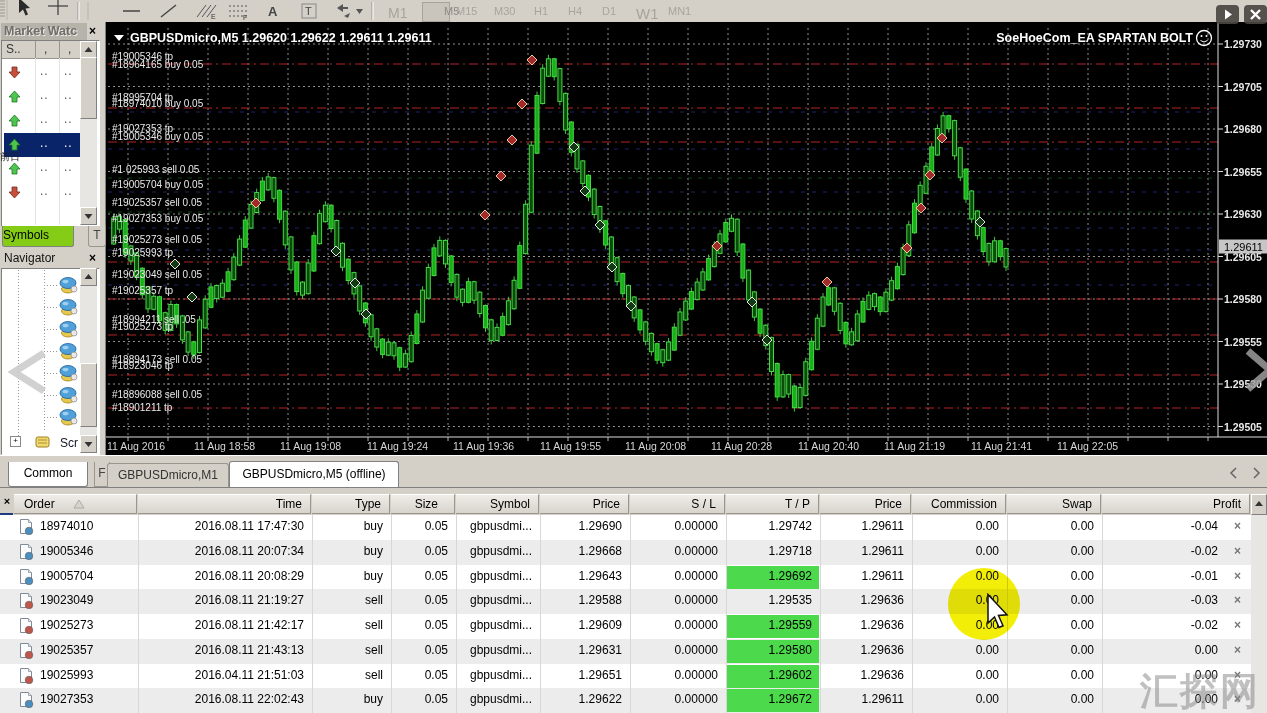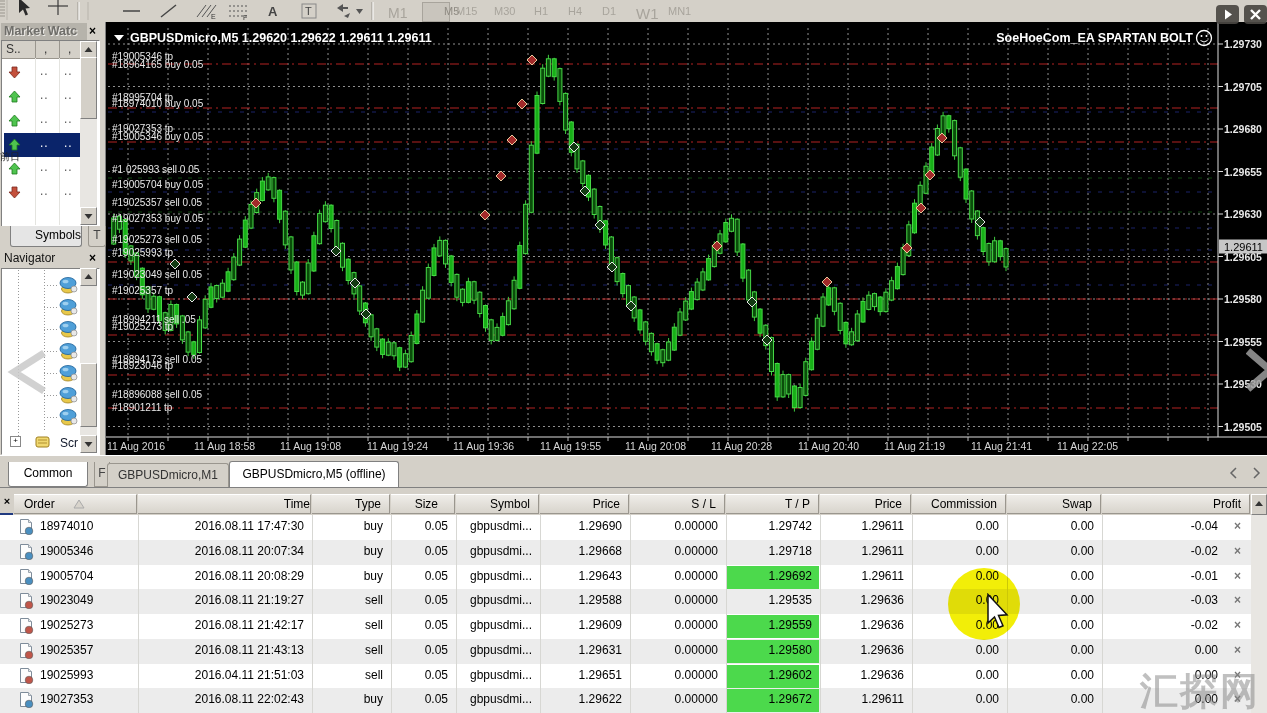--- a/index.html
+++ b/index.html
@@ -614,21 +614,21 @@
       <div class="abs bevel-out" style="left:0;top:166px;width:15px;height:16px;background:#d4d0c8">
         <svg width="15" height="16">
             <path d="M7.5 11 L11.5 6 L3.5 6 Z" fill="#333"></path>
           </svg></div>
       <div class="abs bevel-out" style="left:0;top:16px;width:15px;height:60px;background:#d4d0c8"></div>
     </div>
   </div>
   <div class="abs" style="left:0;top:128px;font-size:10px;color:#222">前日</div>
 
   <div class="abs" style="left:0;top:204px;width:105px;height:22px;background:#d4d0c8">
-    <div class="abs" style="left:10px;top:0;width:70px;height:20px;background:#e5e5e5;border:1px solid #808080;border-top:none;border-radius:0 0 3px 3px;text-align:right;line-height:19px">Symbols</div>
+    <div class="abs" style="left:2px;top:0;width:70px;height:20px;background:#84cc16;border:1px solid #808080;border-top:none;border-radius:0 0 3px 3px;text-align:left;line-height:19px">Symbols</div>
     <div class="abs" style="left:88px;top:0;width:16px;height:20px;background:#d4d0c8;border:1px solid #9a968e;border-top:none;border-radius:0 0 3px 3px;text-align:center;line-height:19px;color:#444">T</div>
   </div>
 
   <div class="abs" style="left:1px;top:226px;width:97px;height:18px;background:#d4d0c8"></div>
   <div class="abs" style="left:4px;top:229px;color:#111;font-size:12px">Navigator</div>
   <div class="abs" style="left:86px;top:230px;width:13px;height:13px;font-size:12px;font-weight:bold;text-align:center;line-height:13px">×</div>
 
   <div class="abs bevel-in" style="left:1px;top:246px;width:97px;height:185px;background:#fff"></div>
 </div>
 <div class="abs" style="left:44px;top:270px;width:1px;height:160px;background-image:repeating-linear-gradient(#999 0 1px,transparent 1px 3px)"></div>
@@ -708,21 +708,21 @@
     <path d="M26 1 L31 6 L26 11" fill="none" stroke="#666" stroke-width="1.5"></path>
   </svg>
 </div>
 
 <div class="abs" style="left:0;top:487px;width:1267px;height:226px;background:#d4d0c8;border-top:1px solid #808080">
   <div class="abs" style="left:0;top:7px;width:14px;height:20px;text-align:center;font-weight:bold;font-size:11px">×</div>
   <div class="abs" style="left:0;top:25px;width:13px;height:201px;background:#203a80"></div>
 </div>
 <div class="abs" style="left:0;top:494px;width:1267px;height:21px">
     <div style="position:absolute;left:14px;top:0;width:123px;height:20px;background:linear-gradient(#efede9,#d8d4cc);border-right:1px solid #9a968e;border-bottom:1px solid #9a968e;border-top:1px solid #fff;box-sizing:border-box;text-align:left;padding-left:10px;line-height:19px">Order</div>
-    <div style="position:absolute;left:138px;top:0;width:173px;height:20px;background:linear-gradient(#efede9,#d8d4cc);border-right:1px solid #9a968e;border-bottom:1px solid #9a968e;border-top:1px solid #fff;box-sizing:border-box;text-align:right;line-height:19px">Time</div>
+    <div style="position:absolute;left:138px;top:0;width:173px;height:20px;background:linear-gradient(#efede9,#d8d4cc);border-right:1px solid #9a968e;border-bottom:1px solid #9a968e;border-top:1px solid #fff;box-sizing:border-box;text-align:right;padding-right:8px;line-height:19px">Time</div>
     <div style="position:absolute;left:312px;top:0;width:78px;height:20px;background:linear-gradient(#efede9,#d8d4cc);border-right:1px solid #9a968e;border-bottom:1px solid #9a968e;border-top:1px solid #fff;box-sizing:border-box;text-align:right;padding-right:8px;line-height:19px">Type</div>
     <div style="position:absolute;left:391px;top:0;width:64px;height:20px;background:linear-gradient(#efede9,#d8d4cc);border-right:1px solid #9a968e;border-bottom:1px solid #9a968e;border-top:1px solid #fff;box-sizing:border-box;text-align:right;padding-right:16px;line-height:19px">Size</div>
     <div style="position:absolute;left:456px;top:0;width:83px;height:20px;background:linear-gradient(#efede9,#d8d4cc);border-right:1px solid #9a968e;border-bottom:1px solid #9a968e;border-top:1px solid #fff;box-sizing:border-box;text-align:right;padding-right:8px;line-height:19px">Symbol</div>
     <div style="position:absolute;left:540px;top:0;width:89px;height:20px;background:linear-gradient(#efede9,#d8d4cc);border-right:1px solid #9a968e;border-bottom:1px solid #9a968e;border-top:1px solid #fff;box-sizing:border-box;text-align:right;padding-right:8px;line-height:19px">Price</div>
     <div style="position:absolute;left:630px;top:0;width:95px;height:20px;background:linear-gradient(#efede9,#d8d4cc);border-right:1px solid #9a968e;border-bottom:1px solid #9a968e;border-top:1px solid #fff;box-sizing:border-box;text-align:right;padding-right:8px;line-height:19px">S / L</div>
     <div style="position:absolute;left:726px;top:0;width:93px;height:20px;background:linear-gradient(#efede9,#d8d4cc);border-right:1px solid #9a968e;border-bottom:1px solid #9a968e;border-top:1px solid #fff;box-sizing:border-box;text-align:right;padding-right:8px;line-height:19px">T / P</div>
     <div style="position:absolute;left:820px;top:0;width:91px;height:20px;background:linear-gradient(#efede9,#d8d4cc);border-right:1px solid #9a968e;border-bottom:1px solid #9a968e;border-top:1px solid #fff;box-sizing:border-box;text-align:right;padding-right:8px;line-height:19px">Price</div>
     <div style="position:absolute;left:912px;top:0;width:94px;height:20px;background:linear-gradient(#efede9,#d8d4cc);border-right:1px solid #9a968e;border-bottom:1px solid #9a968e;border-top:1px solid #fff;box-sizing:border-box;text-align:right;padding-right:8px;line-height:19px">Commission</div>
     <div style="position:absolute;left:1007px;top:0;width:94px;height:20px;background:linear-gradient(#efede9,#d8d4cc);border-right:1px solid #9a968e;border-bottom:1px solid #9a968e;border-top:1px solid #fff;box-sizing:border-box;text-align:right;padding-right:8px;line-height:19px">Swap</div>
     <div style="position:absolute;left:1102px;top:0;width:148px;height:20px;background:linear-gradient(#efede9,#d8d4cc);border-right:1px solid #9a968e;border-bottom:1px solid #9a968e;border-top:1px solid #fff;box-sizing:border-box;text-align:right;padding-right:8px;line-height:19px">Profit</div>

